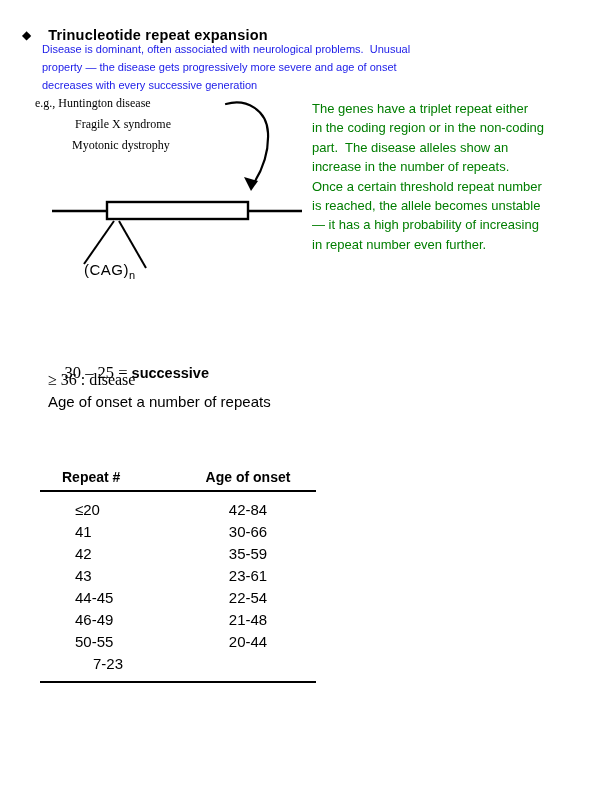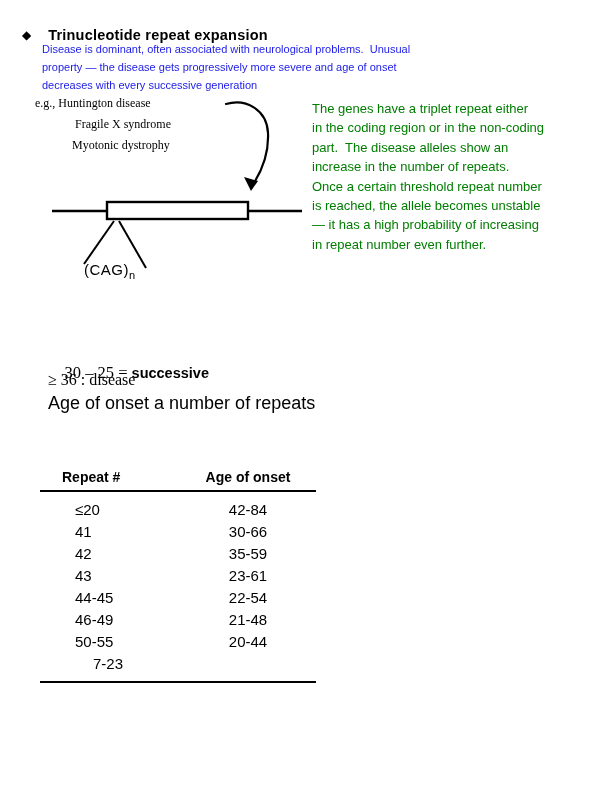--- a/index.html
+++ b/index.html
@@ -47,21 +47,21 @@
   .cag-label { left: 84px; top: 261px; font-size: 15px; letter-spacing: 0.5px; }
   .cag-label sub { font-size: 11px; }
 
   .hunt-line { left: 50px; top: 288px; font-size: 16px; white-space: pre; }
   .hunt-line .bold-n { font-family: "Liberation Sans", sans-serif; font-weight: bold; font-size: 14.5px; }
 
   .premut-line { left: 48px; top: 343px; font-size: 16.5px; white-space: pre; }
   .premut-line .bold-word { font-family: "Liberation Sans", sans-serif; font-weight: bold; font-size: 14.5px; }
 
   .disease-line { left: 48px; top: 371px; font-size: 16px; white-space: pre; }
-  .onset-line { left: 48px; top: 393px; font-size: 18px; white-space: pre; }
+  .onset-line { left: 48px; top: 393px; font-size: 15px; white-space: pre; }
 
   
   .rtable { left: 40px; top: 468px; width: 276px; }
   .thead { display: flex; font-weight: bold; font-size: 14px; line-height: 18px; }
   .thead .h1 { width: 140px; padding-left: 22px; box-sizing: border-box; text-align: left; }
   .thead .h2 { width: 136px; text-align: center; }
   .rule { border-top: 2px solid #000; margin-top: 4px; }
   .tbody { padding-top: 6px; }
   .trow { display: flex; height: 22px; align-items: center; font-size: 15px; }
   .trow .c1 { width: 140px; padding-left: 35px; box-sizing: border-box; text-align: left; }

